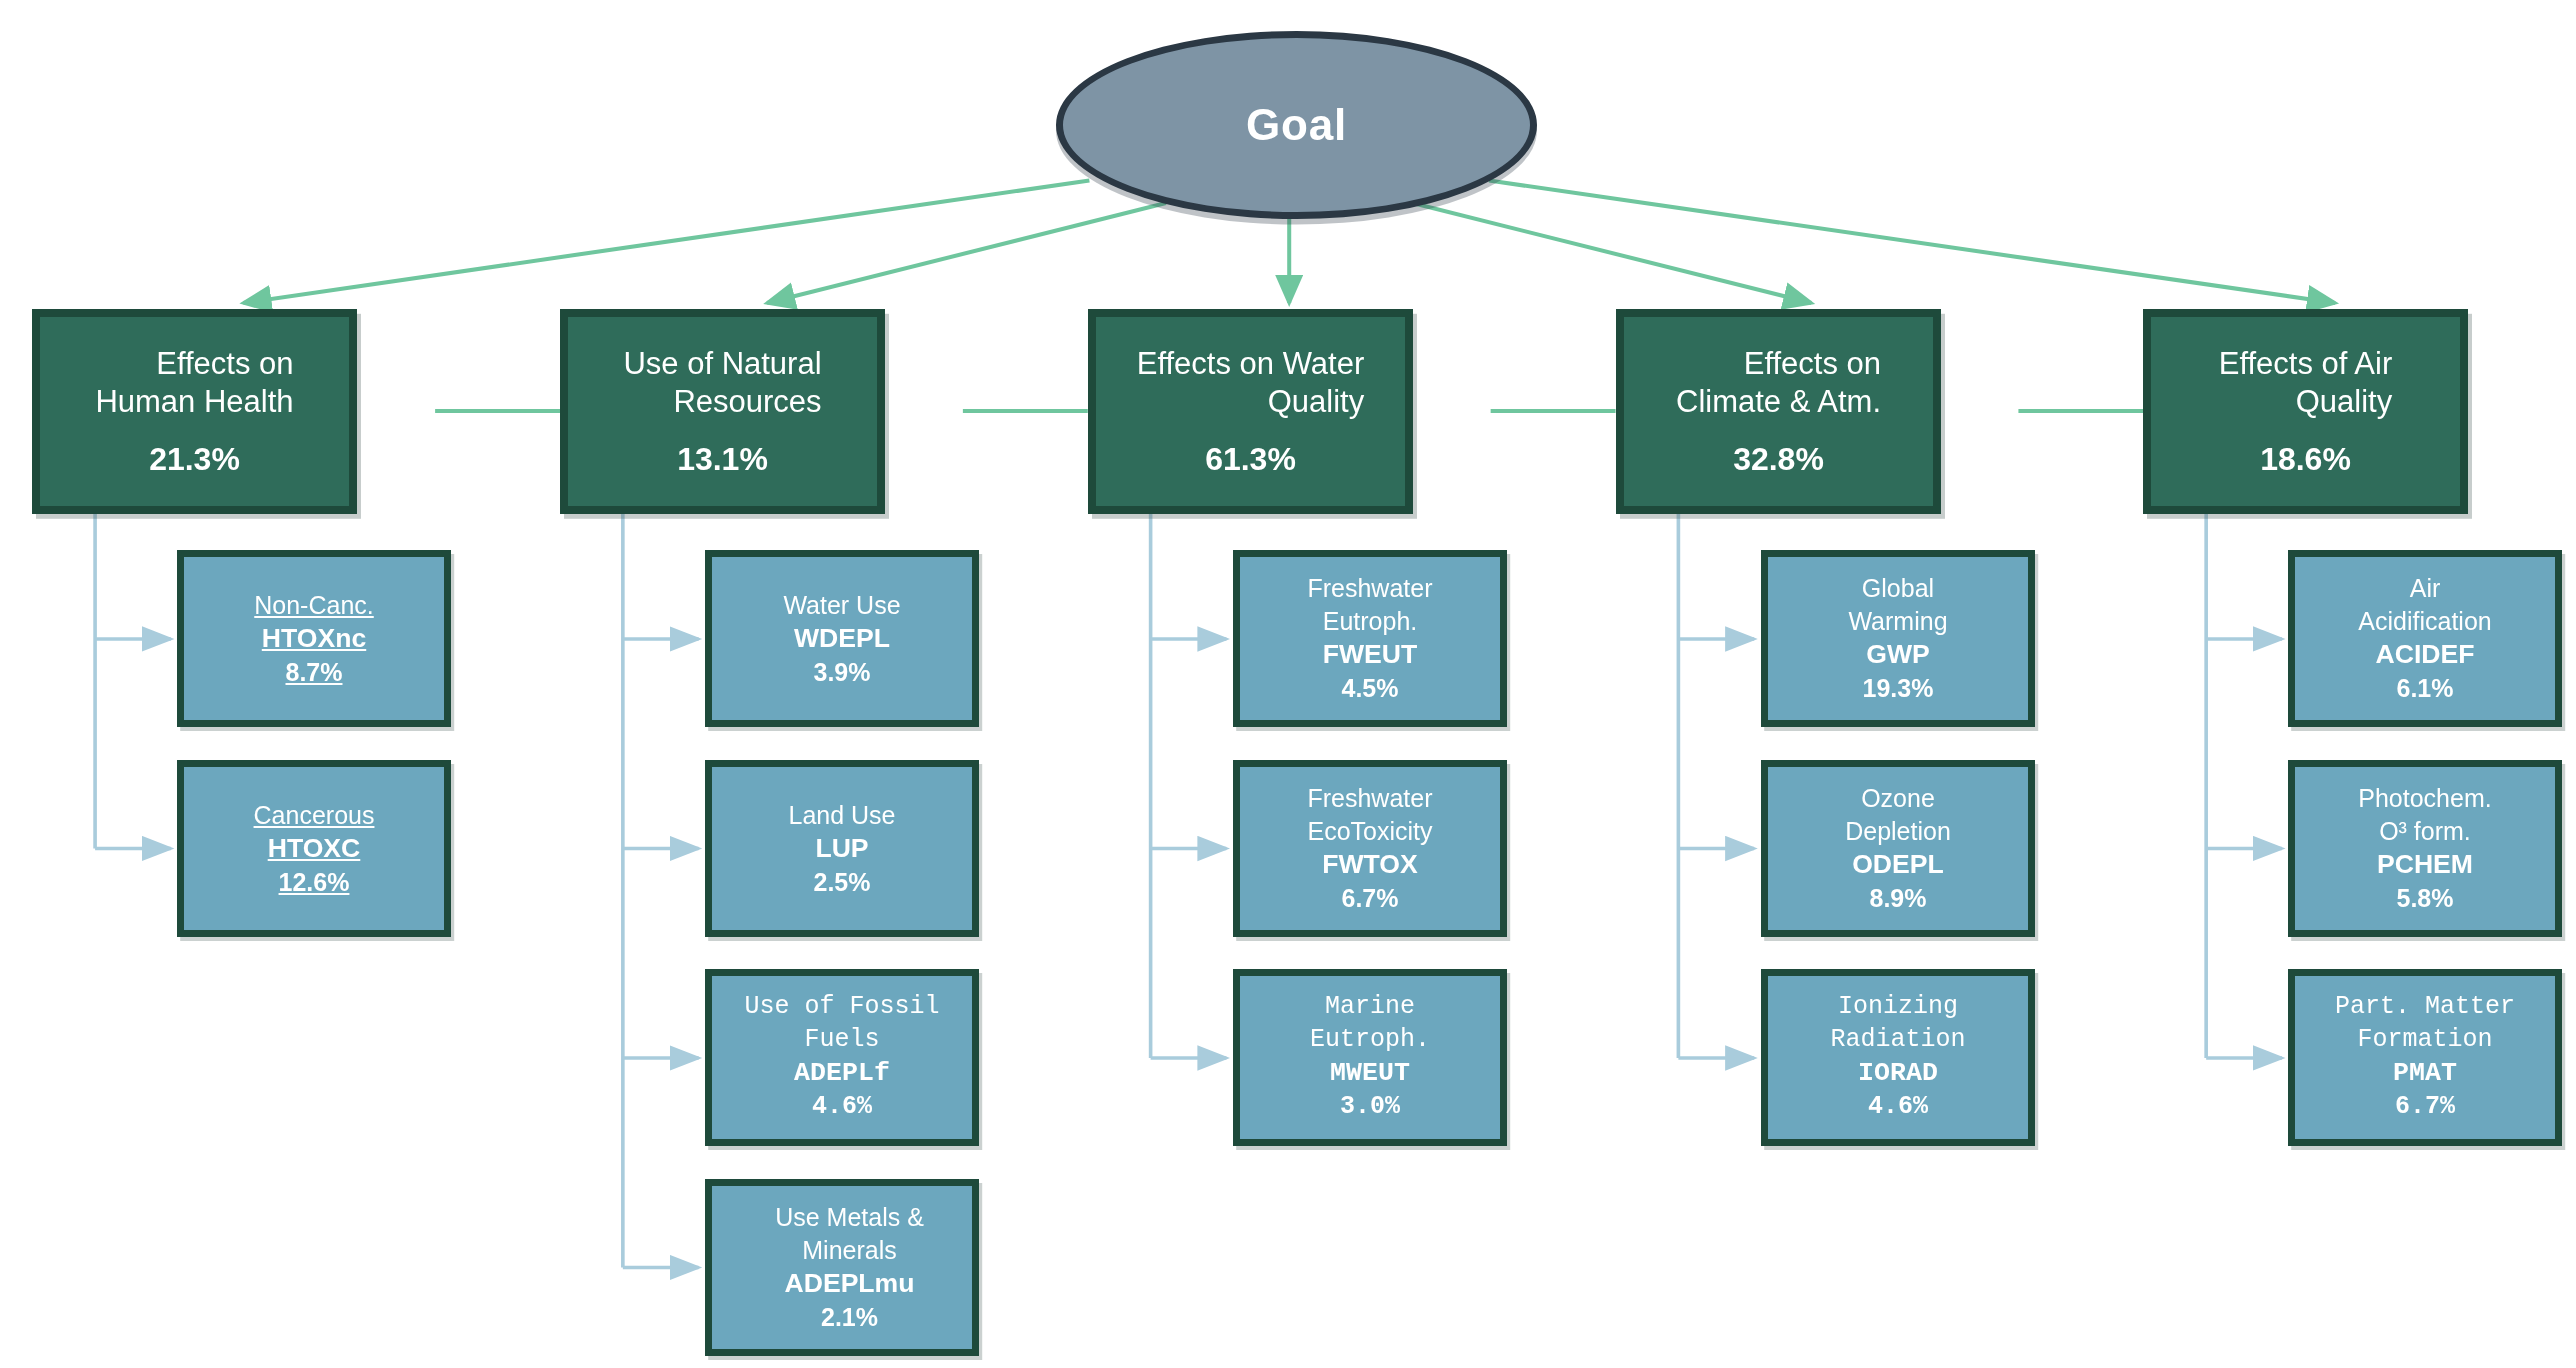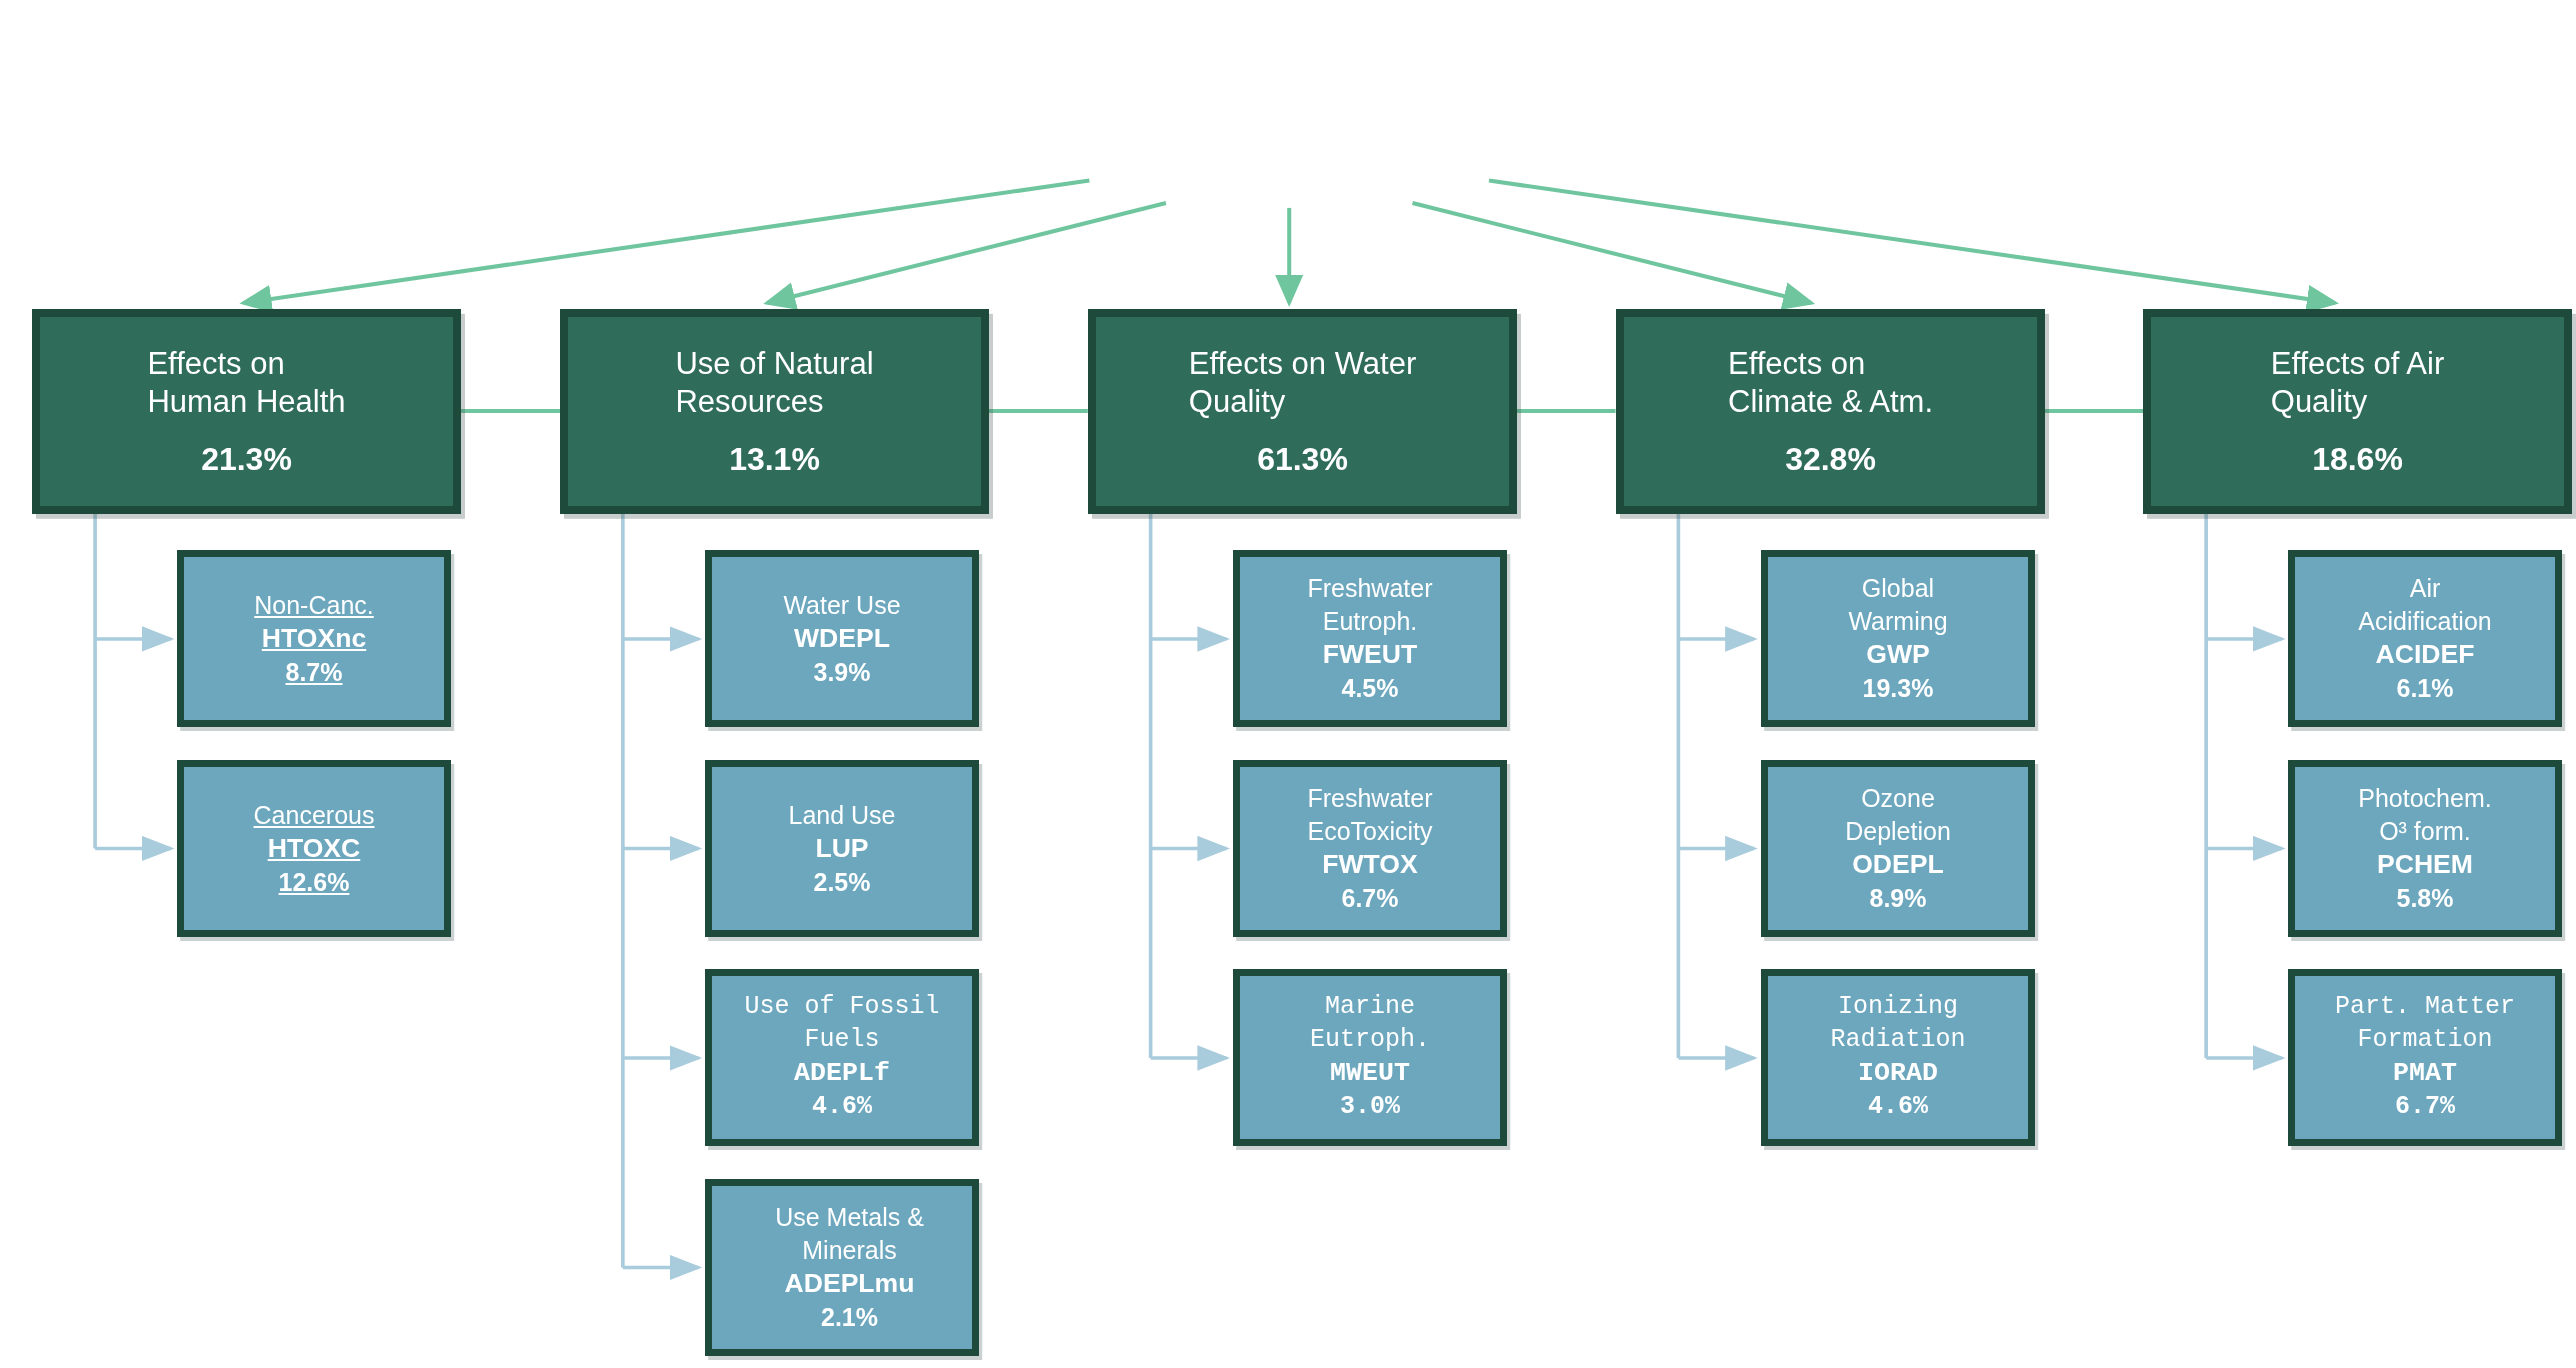--- a/index.html
+++ b/index.html
@@ -18,26 +18,26 @@
     border-radius:50%;
     box-shadow:0 5.6px 0 rgba(43,56,68,.30);
     display:flex;align-items:center;justify-content:center;
   }
   .goal-label{
     color:#ffffff;font-size:44px;font-weight:bold;letter-spacing:0.8px;
   }
 
   
   .cat{
-    position:absolute;top:309px;width:429px;height:205px;box-sizing:border-box;
+    position:absolute;top:309px;width:325px;height:205px;box-sizing:border-box;
     background:var(--category-fill,#2F6C5A);
     border:8.9px solid var(--box-border,#1E4A3B);
     box-shadow:4px 4.8px 0 rgba(70,90,85,.30);
     display:flex;flex-direction:column;align-items:center;justify-content:center;
-    color:#ffffff;text-align:left;
+    color:#ffffff;text-align:right;
   }
   .cat-title{font-size:31px;line-height:1.22;white-space:pre-line;}
   .cat-pct{font-size:32px;font-weight:bold;margin-top:21px;}
 
   
   .sub{
     position:absolute;width:274px;height:177px;box-sizing:border-box;
     background:var(--sub-fill,#6CA7BE);
     border:7.3px solid var(--box-border,#1E4A3B);
     box-shadow:3.2px 4px 0 rgba(70,90,85,.28);
@@ -104,20 +104,23 @@
       <line x1="2083" y1="1053" x2="2177" y2="1053" marker-end="url(#arrBlue)"></line>
       <line x1="2083" y1="1313" x2="2177" y2="1313" marker-end="url(#arrBlue)"></line>
 
       <path d="M2738,637 V1313"></path>
       <line x1="2738" y1="793" x2="2832" y2="793" marker-end="url(#arrBlue)"></line>
       <line x1="2738" y1="1053" x2="2832" y2="1053" marker-end="url(#arrBlue)"></line>
       <line x1="2738" y1="1313" x2="2832" y2="1313" marker-end="url(#arrBlue)"></line>
     </g>
   </svg>
 
+  <div class="goal">
+    <span class="goal-label">Goal</span>
+  </div>
 
   <div class="cat col1">
     <div class="cat-title">Effects on
 Human Health</div>
     <div class="cat-pct">21.3%</div>
   </div>
   <div class="cat col2">
     <div class="cat-title">Use of Natural
 Resources</div>
     <div class="cat-pct">13.1%</div>

